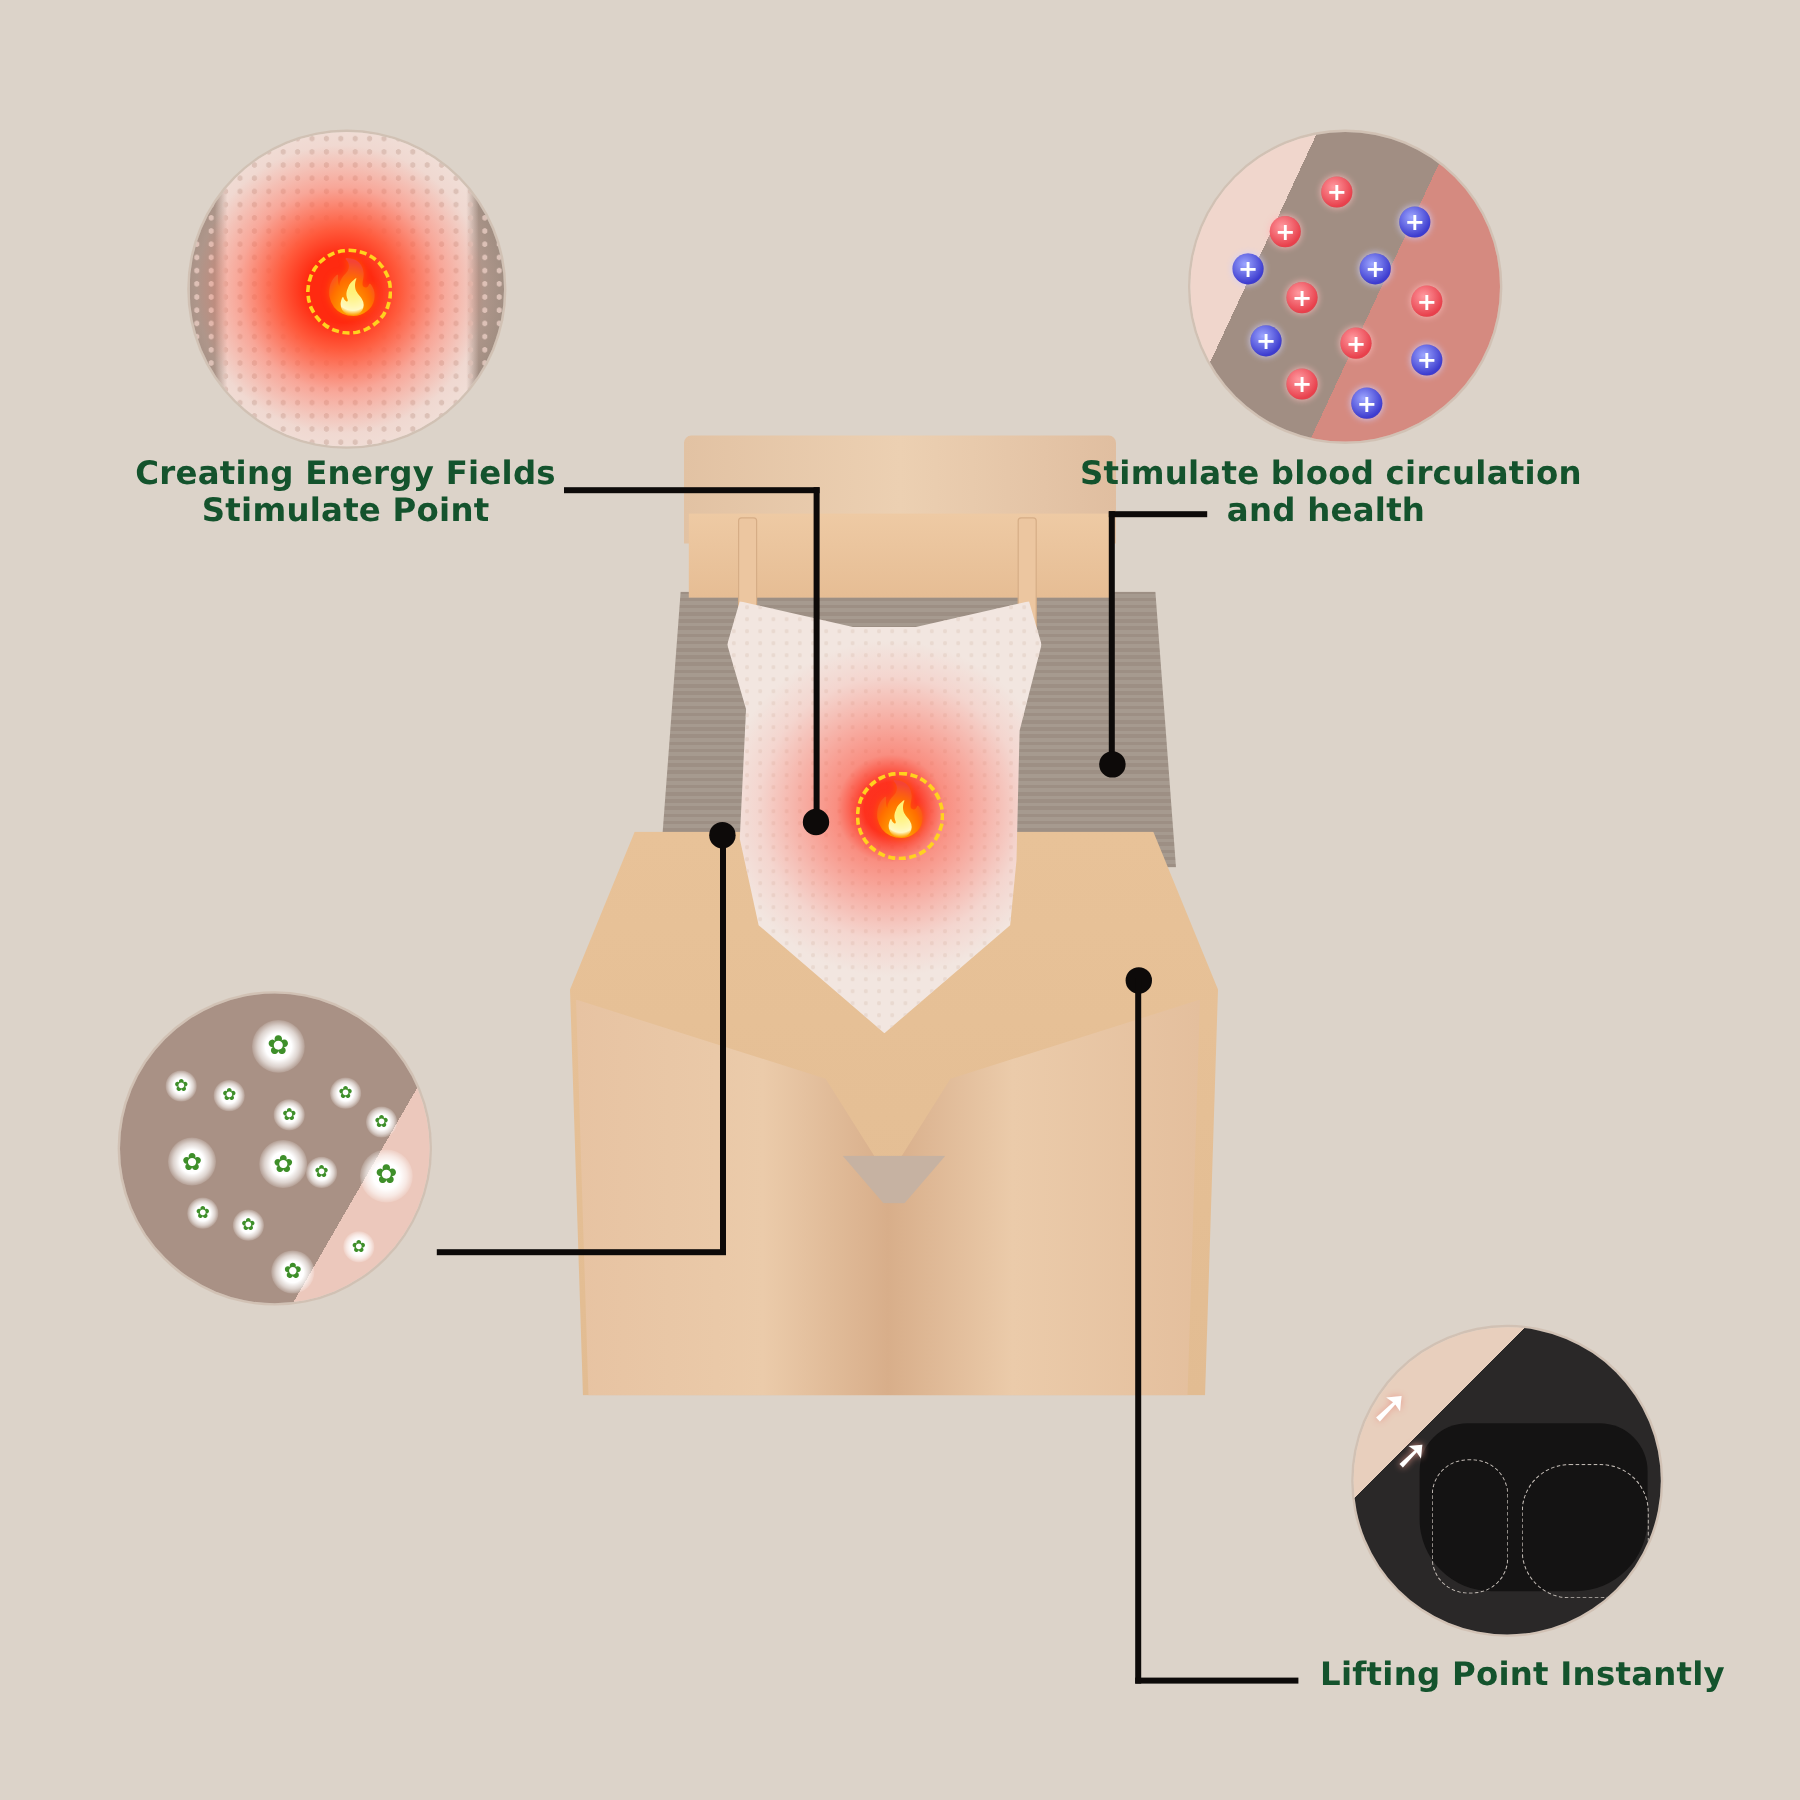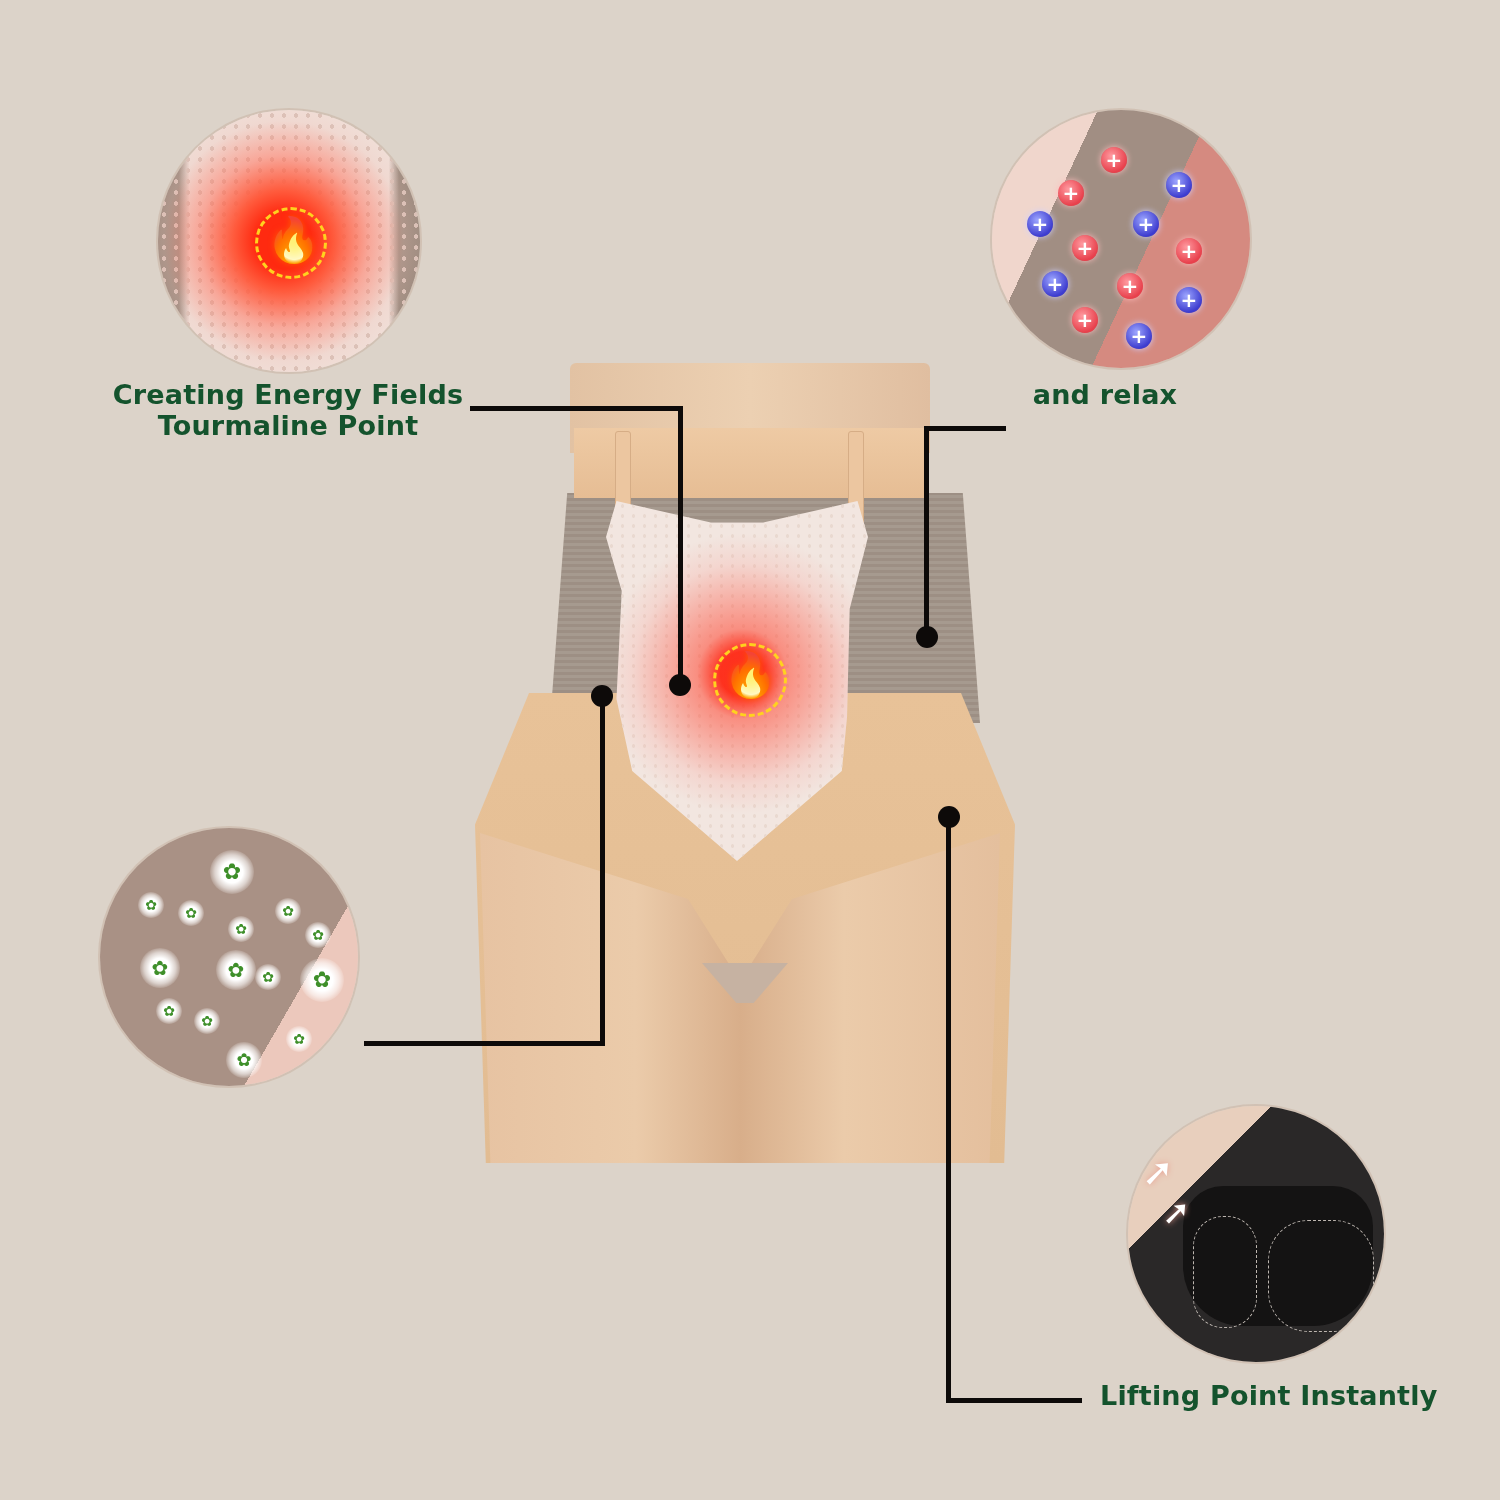--- a/index.html
+++ b/index.html
@@ -111,22 +111,23 @@
 <div class="dot" style="left:591px;top:685px;"></div>
 <div class="line" style="left:600px;top:695px;width:5px;height:350px;"></div>
 <div class="line" style="left:364px;top:1041px;width:241px;height:5px;"></div>
 
 <div class="dot" style="left:938px;top:806px;"></div>
 <div class="line" style="left:946px;top:815px;width:5px;height:588px;"></div>
 <div class="line" style="left:946px;top:1398px;width:136px;height:5px;"></div>
 
 <div class="label" style="left:108px;top:379px;width:360px;">
   <span>Creating Energy Fields</span>
-  <span>Tourmaline Point</span>
+  <span>Stimulate Point</span>
 </div>
 <div class="label" style="left:900px;top:379px;width:410px;">
-  <span>and relax</span>
+  <span>Stimulate blood circulation</span>
+  <span>and health</span>
 </div>
 <div class="label" style="left:45px;top:1100px;width:405px;">
 </div>
 <div class="label" style="left:1100px;top:1380px;width:325px;">
   <span>Lifting Point Instantly</span>
 </div>
 
 </body></html>

